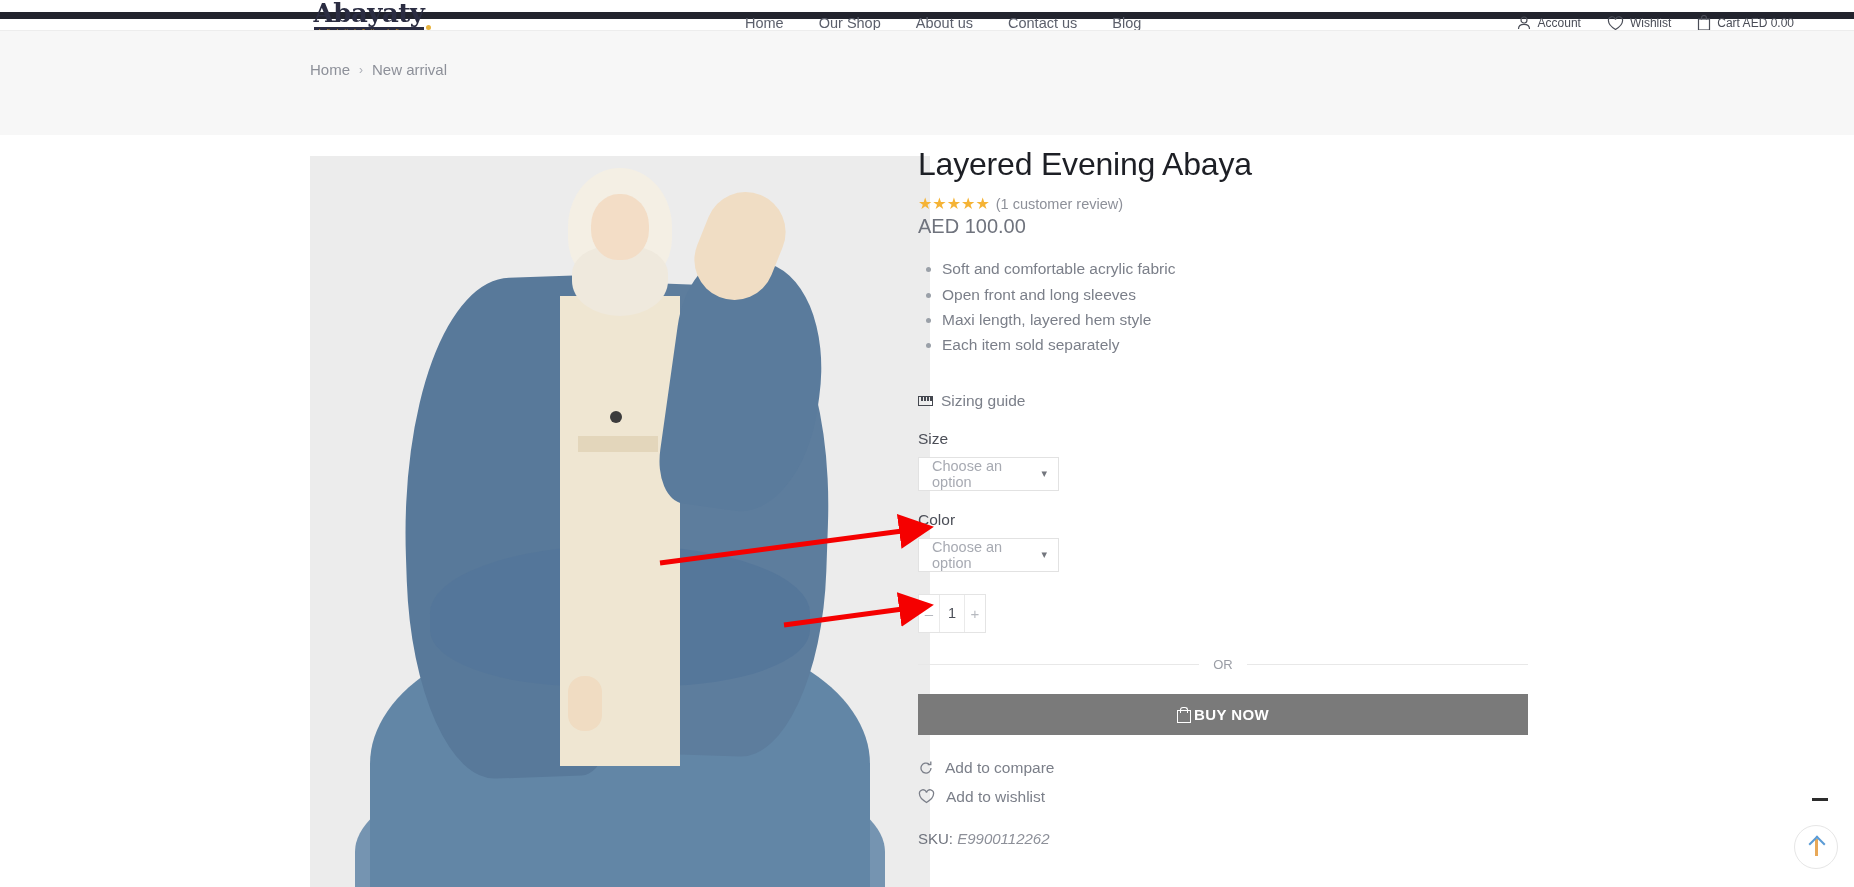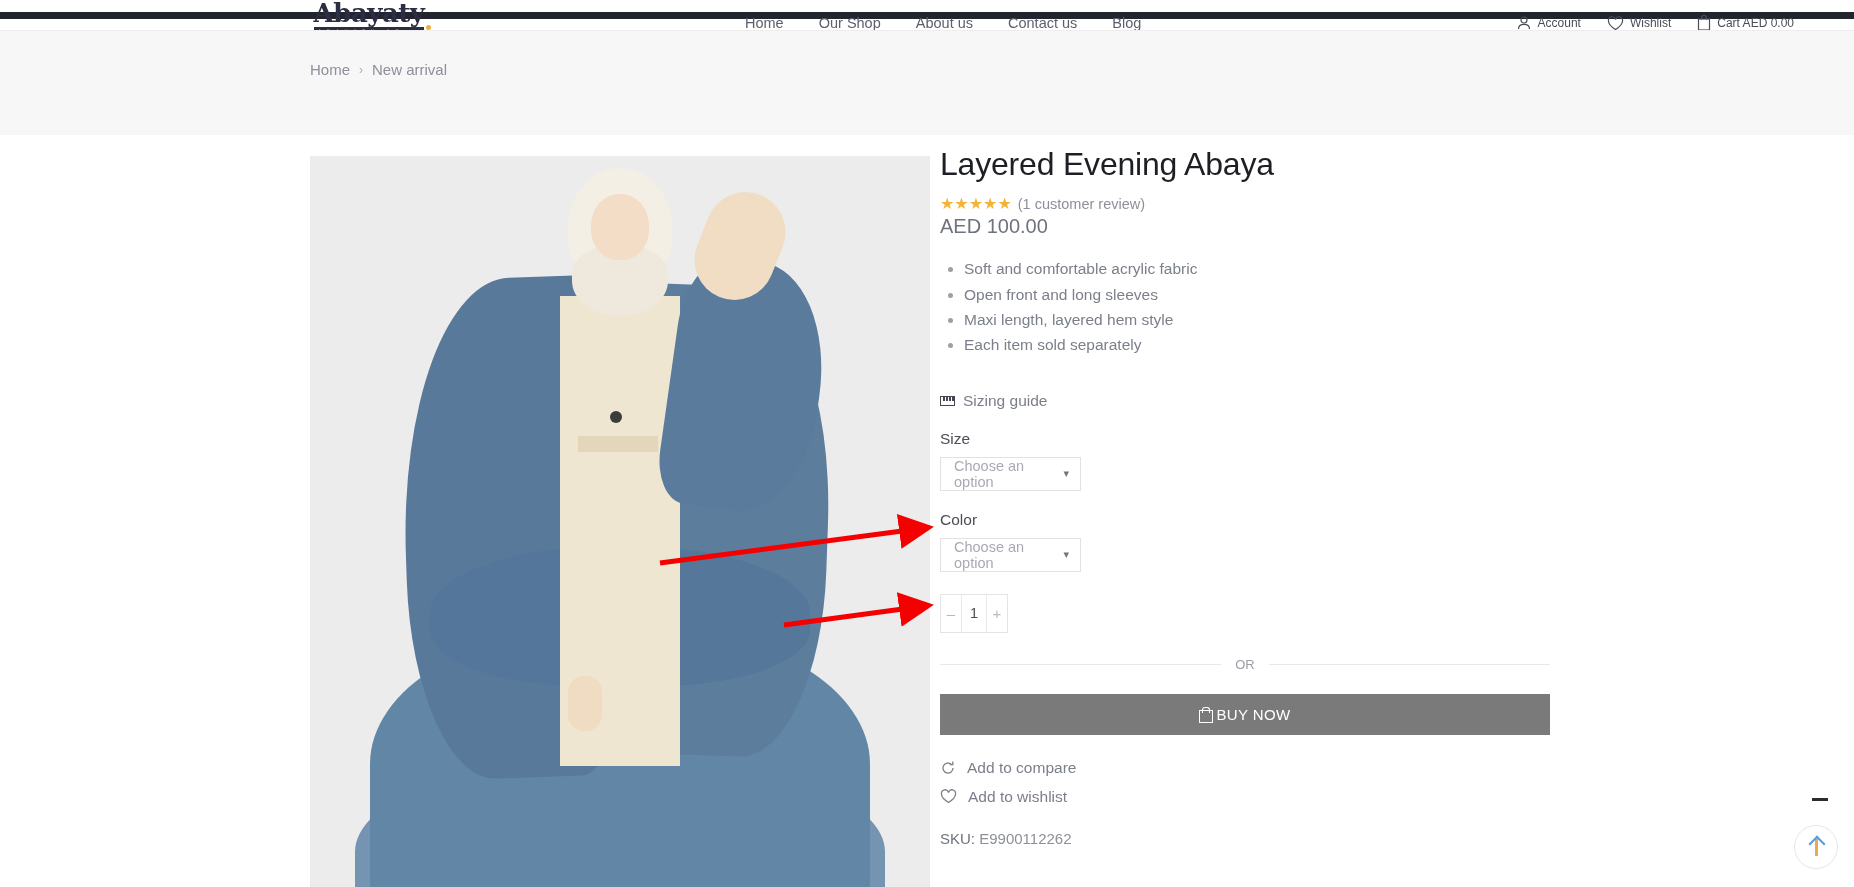--- a/index.html
+++ b/index.html
@@ -141,21 +141,21 @@
   .fig-sleeve {
     position: absolute; left: 360px; top: 105px; width: 150px; height: 250px;
     background: #5a7b9c; border-radius: 30% 50% 45% 20%; transform: rotate(8deg);
   }
   .fig-hand-l {
     position: absolute; left: 258px; top: 520px; width: 34px; height: 55px;
     background: #f0dcc2; border-radius: 16px;
   }
 
   
-  .info { position: absolute; left: 940px; top: 10px; width: 610px; }
+  .info { position: absolute; left: 918px; top: 10px; width: 610px; }
   .prod-title {
     font-size: 32px; font-weight: 400; color: #1d1f25;
     line-height: 1.2; letter-spacing: -0.2px;
   }
   .rating-row {
     margin-top: 11px; display: flex; align-items: center; gap: 3px;
   }
   .stars { display: flex; gap: 1px; font-size: 16px; color: #f5b335; letter-spacing: 0px; }
   .review-link {
     font-size: 14.5px; color: #8d9099; text-decoration: none; margin-left: 3px;
@@ -227,33 +227,33 @@
 
   .or-row {
     margin-top: 24px; display: flex; align-items: center; gap: 14px;
     color: #9a9da5; font-size: 13px;
   }
   .or-row .line { flex: 1; height: 1px; background: #e8e8e8; }
 
   .btn-buy {
     margin-top: 22px; width: 100%; height: 41px; background: #7a7a7a; color: #fff;
     display: flex; align-items: center; justify-content: center; gap: 5px;
-    font-size: 15px; letter-spacing: 0.4px; border: none; cursor: pointer;
+    font-size: 15px; letter-spacing: 0.4px; border: none; cursor: pointer; font-weight: bold;
   }
 
   .meta-links { margin-top: 24px; }
   .meta-link {
     display: flex; align-items: center; gap: 11px;
     font-size: 15.5px; color: #7b7f89; margin-bottom: 11px;
     text-decoration: none; cursor: pointer;
   }
   .sku {
     margin-top: 24px; font-size: 15px; color: #6f737d;
   }
-  .sku .sku-val { color: #8d9099; }
+  .sku .sku-val { color: #8d9099; font-style: italic; }
 
   
   .annot { position: absolute; left: 0; top: 0; width: 1854px; height: 887px; pointer-events: none; }
 
   
   .scroll-top {
     position: absolute; right: 16px; bottom: 18px;
     width: 44px; height: 44px; border-radius: 50%;
     border: 1px solid #e6e6e6; background: #fff;
     display: flex; align-items: center; justify-content: center;

